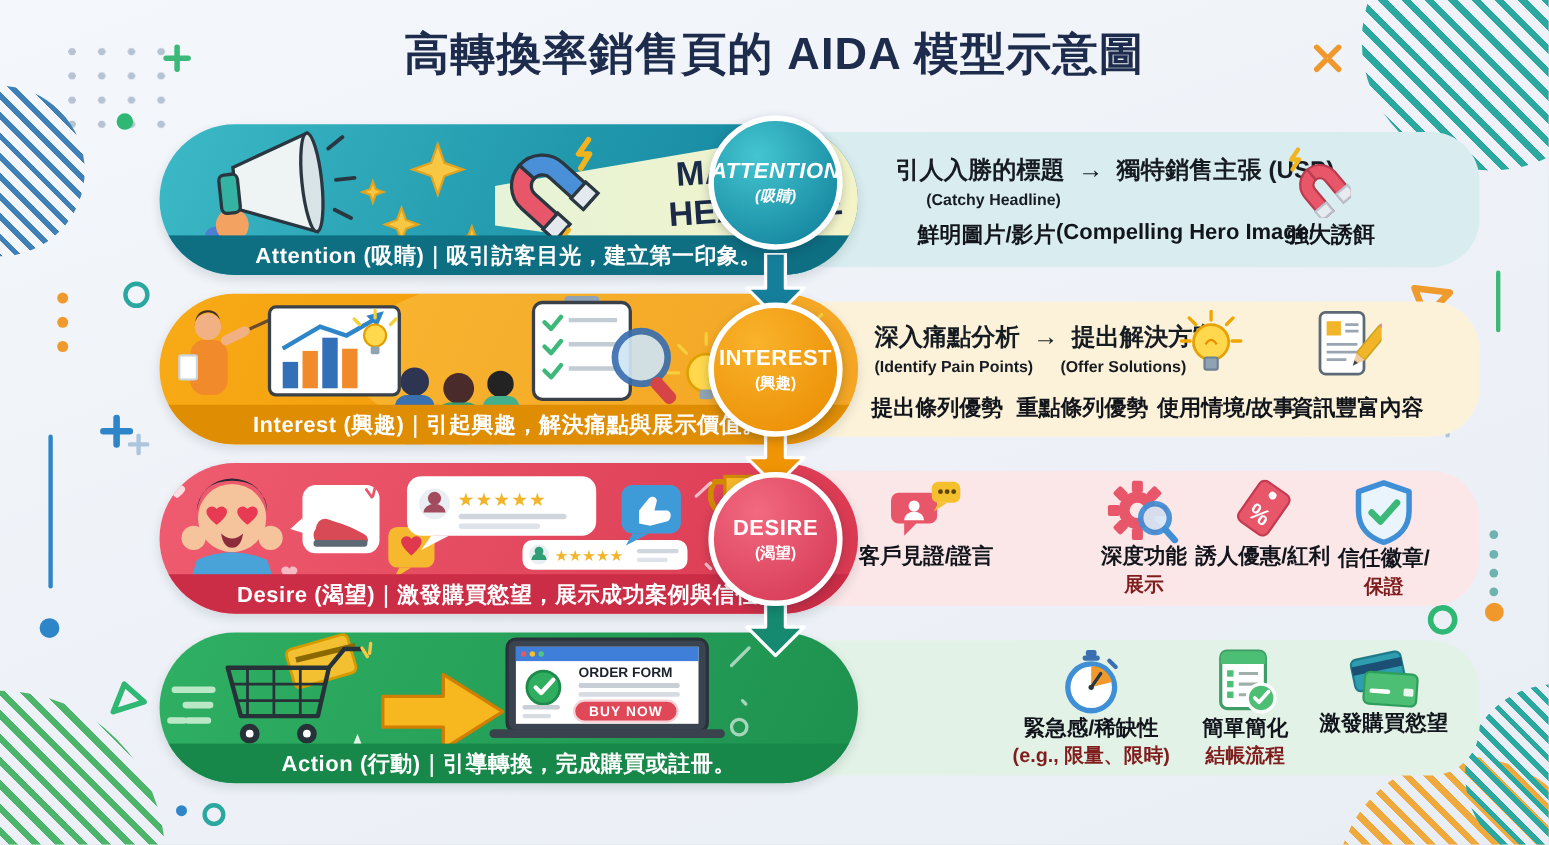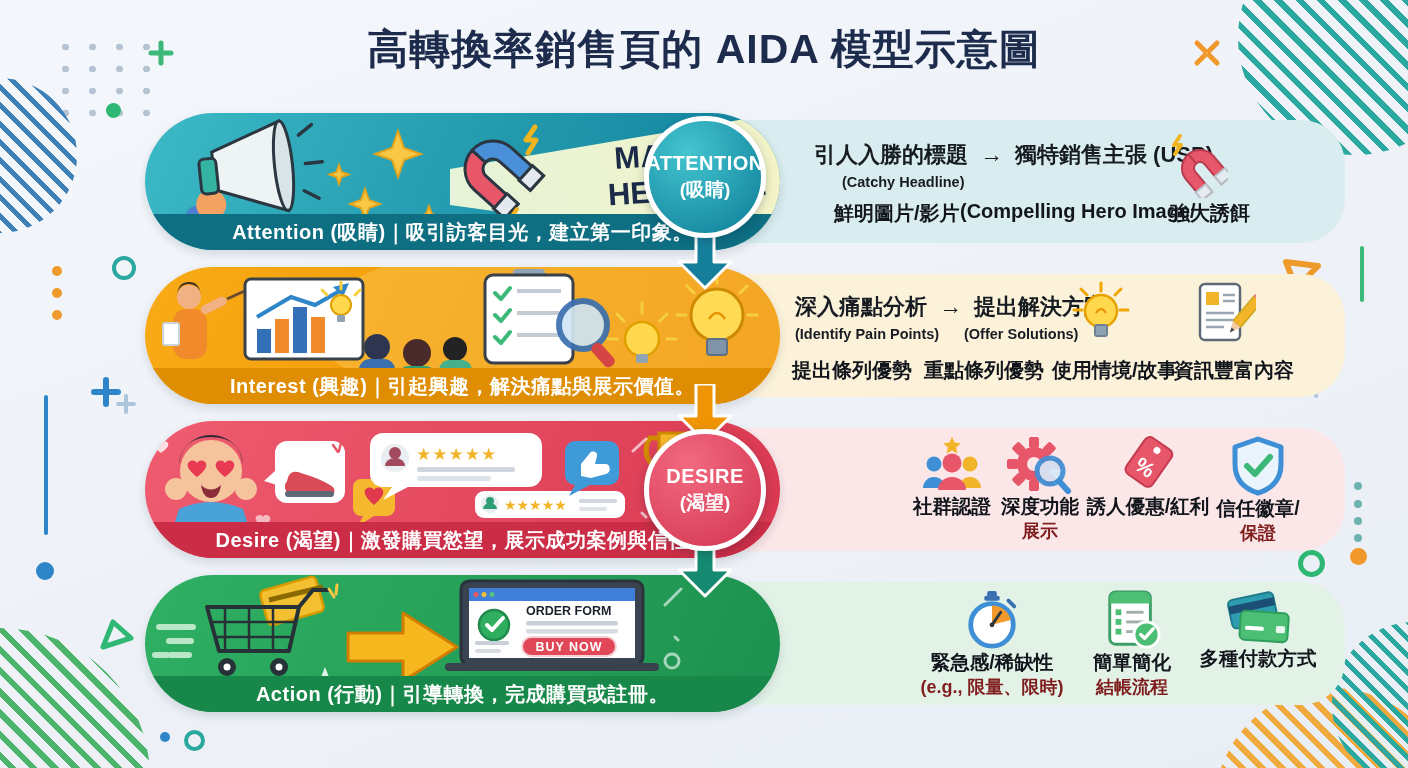--- a/index.html
+++ b/index.html
@@ -45,22 +45,22 @@
   .cap-action{background:#17884a;}
   .panel{position:absolute;left:702px;width:643px;height:123px;border-radius:44px;z-index:1;}
   .panel-attention{top:120px;background:#d9edf0;}
   .panel-interest{top:274px;background:#fcf2da;}
   .panel-desire{top:428px;background:#fbe6e8;}
   .panel-action{top:582px;background:#e3f2e7;}
   .circle{position:absolute;left:644px;width:112px;height:112px;border:5px solid #fff;border-radius:50%;
      display:flex;flex-direction:column;align-items:center;justify-content:center;gap:2px;z-index:4;
      color:#fff;font-weight:800;text-align:center;box-shadow:0 3px 9px rgba(20,40,60,.25);}
   .circle .en{font-size:20px;letter-spacing:.5px;}
-  .circle .zh{font-size:19px;}
-  .c-attention{top:116px;background:radial-gradient(circle at 35% 28%,#44c5d0,#0c7b96);}
+  .circle .zh{font-size:14px;}
+  .c-attention{top:105px;background:radial-gradient(circle at 35% 28%,#44c5d0,#0c7b96);font-style:italic;}
   .c-interest{top:275px;background:radial-gradient(circle at 35% 28%,#f9b32b,#ea8a00);}
   .c-desire{top:429px;background:radial-gradient(circle at 35% 28%,#f26a80,#d33450);}
   .c-action{top:583px;background:radial-gradient(circle at 35% 28%,#3fc076,#0e8d4d);}
   .flow-arrow{position:absolute;left:677px;width:56px;height:60px;z-index:3;}
   .fa1{top:230px;} .fa2{top:384px;} .fa3{top:538px;}
   
   .panel *{box-sizing:border-box;}
   .p-abs{position:absolute;white-space:nowrap;}
   .p-headline{font-size:22px;font-weight:800;color:#171c23;}
   .p-headline .arr{margin:0 12px;font-size:23px;}
@@ -250,31 +250,32 @@
         <path d="M572,16 v-9 M549,26 l-7,-7 M595,26 l7,-7 M541,48 h-9 M603,48 h9" stroke="#f5d03c" stroke-width="3" stroke-linecap="round"></path>
         <circle cx="572" cy="48" r="26" fill="#ffda55" stroke="#ce8a00" stroke-width="3"></circle>
         <path d="M564,52 q8,-12 16,0" stroke="#e89000" stroke-width="2.5" fill="none"></path>
         <rect x="562" y="72" width="20" height="16" rx="3" fill="#7f94a8" stroke="#5d7184" stroke-width="2"></rect>
       </g>
     </svg>
     <div class="caption cap-interest">Interest (興趣)｜引起興趣，解決痛點與展示價值。</div>
   </div>
 
   <div class="panel panel-desire">
-    <div class="col" style="left:186px">
+    <div class="col" style="left:76px">
       <svg width="66" height="58" viewBox="0 0 66 58">
-        <path d="M33,1 l2.6,5.6 6.2,.7 -4.6,4.2 1.2,6.1 -5.4,-3.1 -5.4,3.1 1.2,-6.1 -4.6,-4.2 6.2,-.7 z" fill="#f2b52a"></path>
-        <circle cx="15" cy="28" r="7.5" fill="#3f8fd6"></circle>
-          <path d="M4,52 a11,11 0 0 1 22,0 z" fill="#3f8fd6"></path>
-        <circle cx="51" cy="28" r="7.5" fill="#f2b52a"></circle>
-          <path d="M40,52 a11,11 0 0 1 22,0 z" fill="#f2b52a"></path>
-        <circle cx="33" cy="27" r="9.5" fill="#e8566a"></circle>
-          <path d="M19,54 a14,13 0 0 1 28,0 z" fill="#e8566a"></path>
-      </svg>
-      <div class="lbl">社群認證</div>
+        <path d="M8,12 h28 a7,7 0 0 1 7,7 v14 a7,7 0 0 1 -7,7 h-12 l-11,11 v-11 h-5 a7,7 0 0 1 -7,-7 v-14 a7,7 0 0 1 7,-7 z" fill="#e8566a"></path>
+        <circle cx="22" cy="24" r="5" fill="#fff"></circle>
+          <path d="M13,37 a9,8 0 0 1 18,0 z" fill="#fff"></path>
+        <rect x="38" y="2" width="26" height="19" rx="6" fill="#f5c02e"></rect>
+          <polygon points="44,21 40,29 52,21" fill="#f5c02e"></polygon>
+        <circle cx="46" cy="11" r="2.2" fill="#5d4408"></circle>
+          <circle cx="52" cy="11" r="2.2" fill="#5d4408"></circle>
+          <circle cx="58" cy="11" r="2.2" fill="#5d4408"></circle>
+      </svg>
+      <div class="lbl">客戶見證/證言</div>
       <div class="lbl2"></div>
     </div>
     <div class="col" style="left:274px">
       <svg width="66" height="58" viewBox="0 0 66 58">
         <g transform="translate(27,28)" fill="#e8566a">
           <rect x="-5" y="-27" width="10" height="11" rx="2"></rect>
             <rect x="-5" y="16" width="10" height="11" rx="2"></rect>
           <rect x="-27" y="-5" width="11" height="10" rx="2"></rect>
             <rect x="16" y="-5" width="11" height="10" rx="2"></rect>
           <rect x="-5" y="-27" width="10" height="11" rx="2" transform="rotate(45)"></rect>
@@ -409,21 +410,21 @@
         <g transform="rotate(-12 28 22)">
           <rect x="6" y="6" width="46" height="29" rx="5" fill="#2e9db0" stroke="#1f7a8a" stroke-width="2"></rect>
           <rect x="6" y="12" width="46" height="8" fill="#1b4f74"></rect>
         </g>
         <g transform="rotate(4 40 38)">
           <rect x="16" y="22" width="48" height="29" rx="5" fill="#4cbf74" stroke="#2e9e5d" stroke-width="2"></rect>
           <rect x="21" y="37" width="19" height="4" rx="2" fill="#fff"></rect>
           <rect x="52" y="35" width="9" height="7" rx="1.5" fill="#e9f7ee"></rect>
         </g>
       </svg>
-      <div class="lbl">多種付款方式</div>
+      <div class="lbl">激發購買慾望</div>
       <div class="lbl2"></div>
     </div>
   </div>
   <div class="band band-action">
     <svg class="art" viewBox="0 0 635 137">
       <g stroke="#eafbe9" stroke-width="6" stroke-linecap="round" opacity="0.75">
         <path d="M14,52 h34"></path>
           <path d="M24,66 h22"></path>
           <path d="M10,80 h12"></path>
           <path d="M26,80 h18"></path>
@@ -473,18 +474,22 @@
     <path d="M19,0 h18 v32 h17 L28,58 2,32 h17 z" fill="#ef9405" stroke="#fff" stroke-width="3" stroke-linejoin="round"></path>
   </svg>
   <svg class="flow-arrow fa3" viewBox="0 0 56 60">
     <path d="M19,0 h18 v32 h17 L28,58 2,32 h17 z" fill="#158a70" stroke="#fff" stroke-width="3" stroke-linejoin="round"></path>
   </svg>
 
   <div class="circle c-attention">
     <span class="en">ATTENTION</span>
     <span class="zh">(吸睛)</span>
   </div>
+  <div class="circle c-interest">
+    <span class="en">INTEREST</span>
+    <span class="zh">(興趣)</span>
+  </div>
   <div class="circle c-desire">
     <span class="en">DESIRE</span>
     <span class="zh">(渴望)</span>
   </div>
 
 </div>
 
 </body></html>

